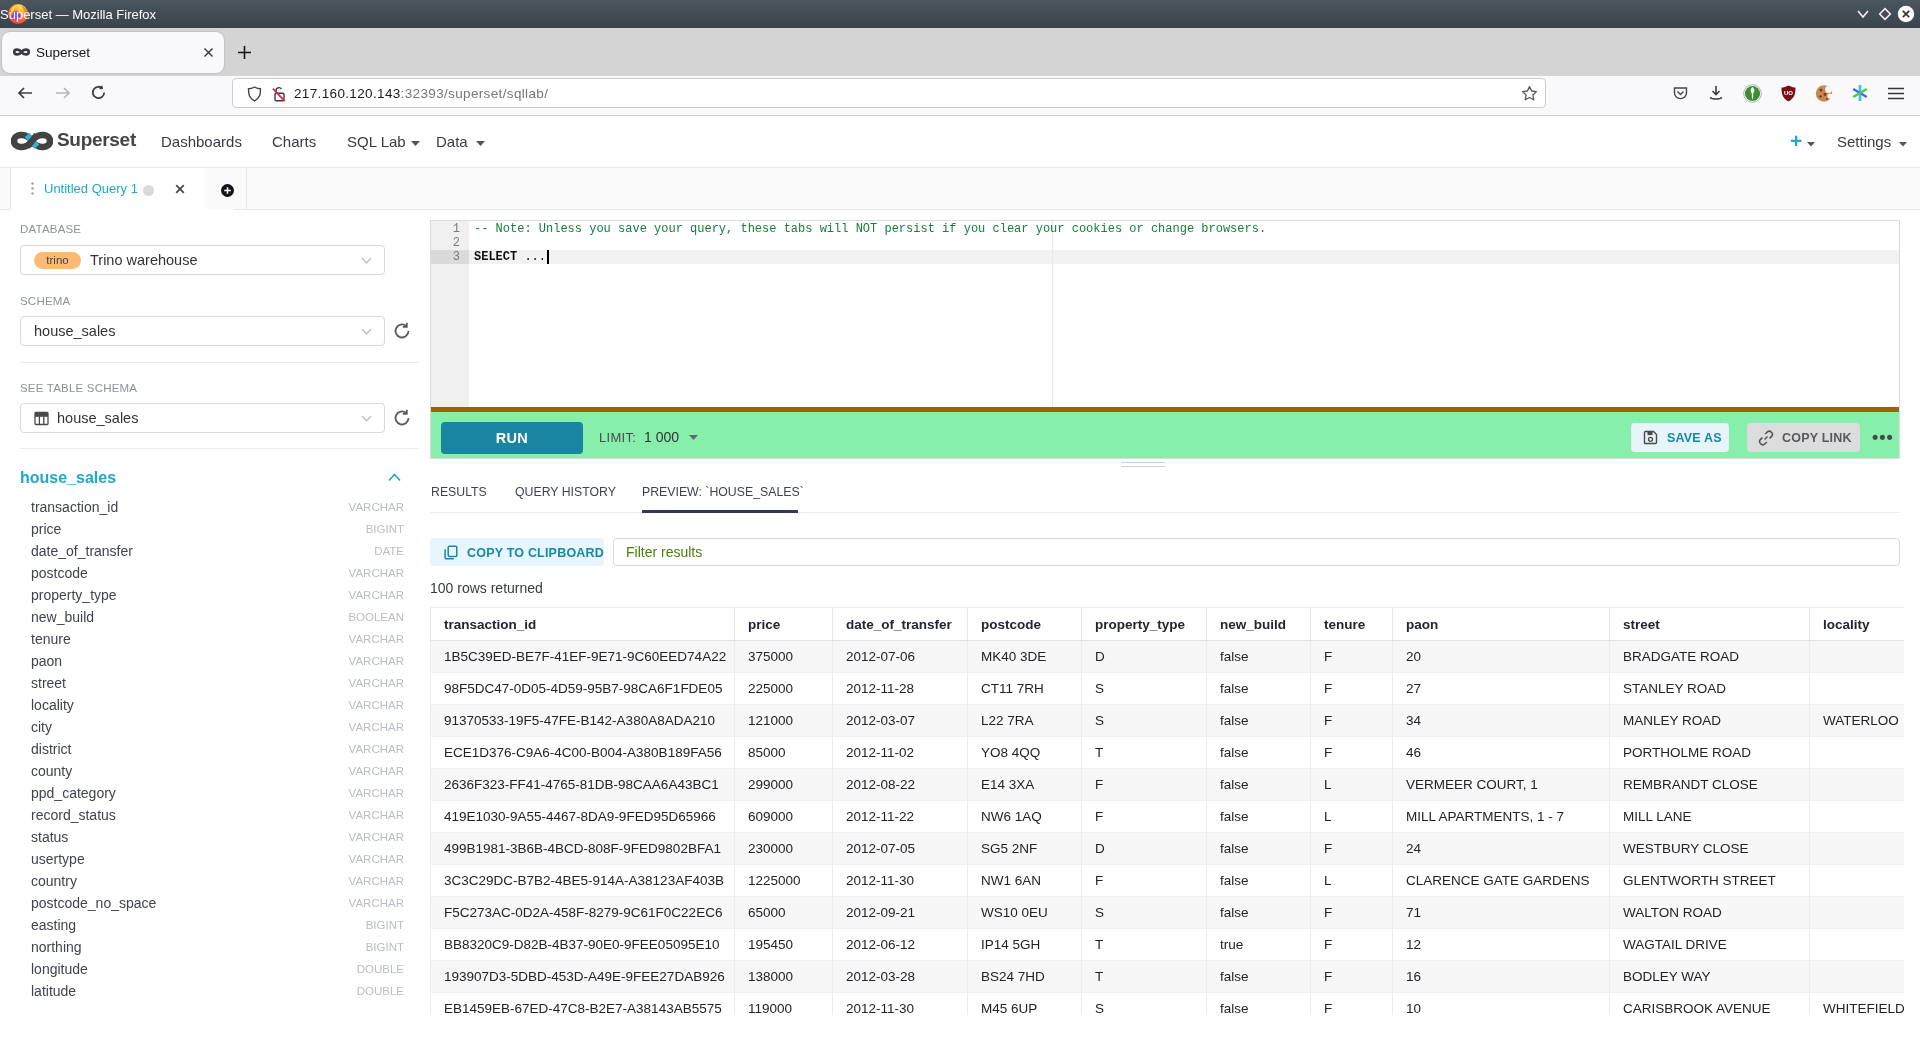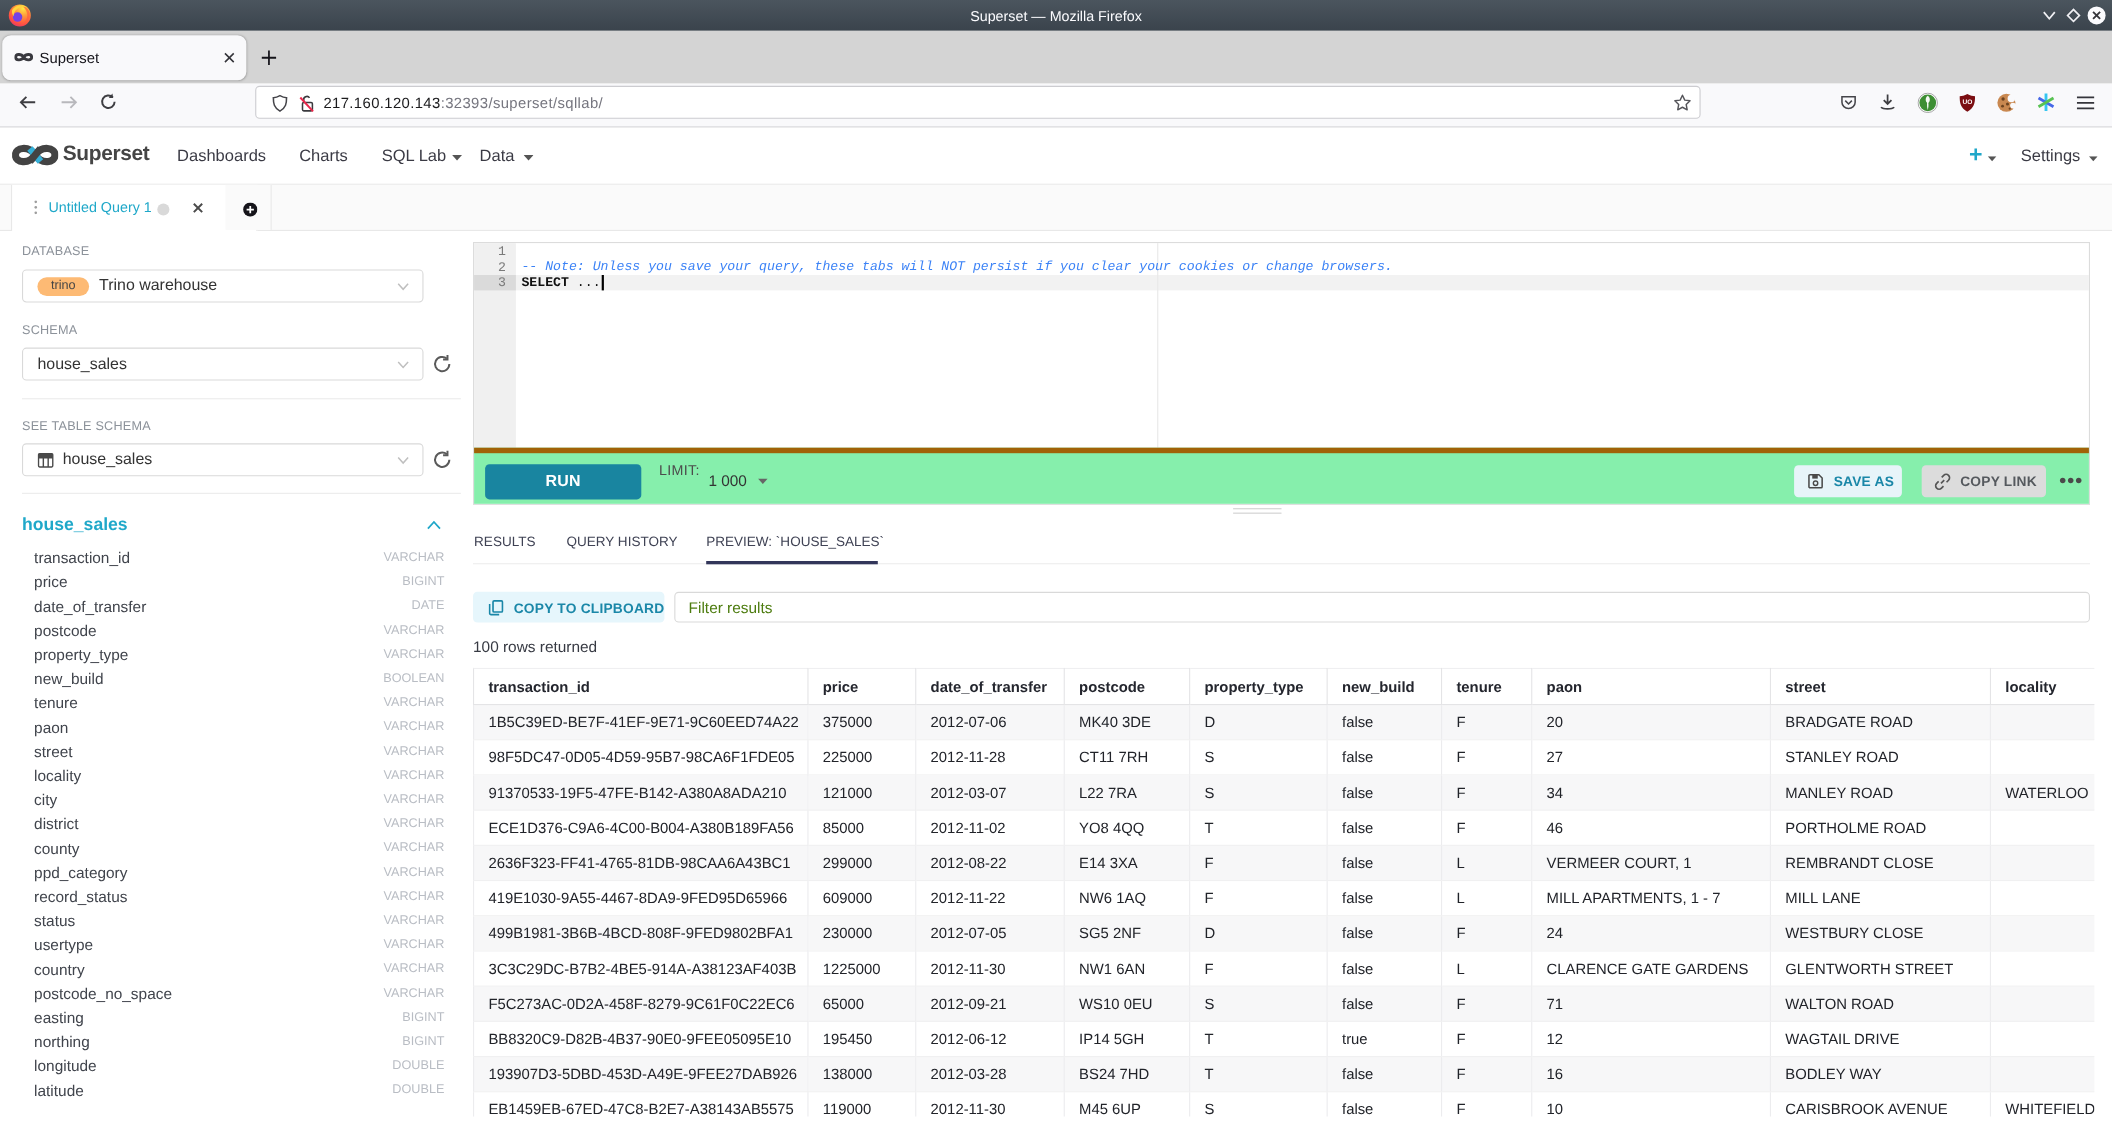--- a/index.html
+++ b/index.html
@@ -1,20 +1,20 @@
 <!DOCTYPE html>
 <html><head>
 <meta charset="utf-8">
 <style>
 *{margin:0;padding:0;box-sizing:border-box}
 html,body{width:1920px;height:1042px;overflow:hidden;background:#fff;font-family:"Liberation Sans",sans-serif;}
 .abs{position:absolute}
 
 #titlebar{left:0;top:0;width:1920px;height:28px;background:linear-gradient(#4b555e,#3a434c);}
-#wintitle{width:100%;text-align:center;top:7px;font-size:13px;color:#fbfbfe;}
+#wintitle{width:100%;top:7px;font-size:13px;color:#fbfbfe;}
 #tabstrip{left:0;top:28px;width:1920px;height:48px;background:#d4d4d4;}
 #browtab{left:2px;top:4px;width:222px;height:41px;background:#f9f9fb;border-radius:8px;box-shadow:0 0 2px rgba(0,0,0,.25);}
 #browtabtitle{left:34px;top:13px;font-size:13.5px;color:#15141a}
 #urlrow{left:0;top:76px;width:1920px;height:40px;background:#f9f9fb;border-bottom:1px solid #ccccd0}
 #urlbox{left:232px;top:2px;width:1314px;height:30px;background:#fff;border:1px solid #ccccd0;border-radius:4px}
 #urltext{left:61px;top:7px;font-size:13.5px;color:#1b1b1d;letter-spacing:.35px}
 #urltext span{color:#76767f}
 
 #navbar{left:0;top:116px;width:1920px;height:52px;background:#fff;border-bottom:1px solid #e8e8e8}
 .navlink{top:17px;font-size:15px;color:#3a3a44}
@@ -348,26 +348,26 @@
   <div class="abs" id="activeline"></div>
   <div class="abs" style="left:0;top:0;width:38px;height:186px;background:#f0f0f0"></div>
   <div class="abs" id="printmargin"></div>
   <div class="abs" id="activegut"></div>
   <div class="abs" id="gutter">
     <div class="abs gutnum" style="top:1px">1</div>
     <div class="abs gutnum" style="top:15px">2</div>
     <div class="abs gutnum" style="top:29px">3</div>
   </div>
 
-  <div class="abs codeline" style="left:43px;top:14px;color:#3b82f6;font-style:italic">-- Note: Unless you save your query, these tabs will NOT persist if you clear your cookies or change browsers.</div>
+  <div class="abs codeline" style="left:43px;top:1px;color:#15803d;">-- Note: Unless you save your query, these tabs will NOT persist if you clear your cookies or change browsers.</div>
   <div class="abs codeline" style="left:43px;top:29px;color:#111"><b>SELECT</b> ...</div>
   <div class="abs" style="left:116px;top:29px;width:1.5px;height:14px;background:#000"></div>
   <div class="abs" id="edtoolbar">
     <div class="abs" id="runbtn">RUN</div>
-    <div class="abs" style="left:168px;top:8px;font-size:13px;color:#4c4c4c;letter-spacing:.3px">LIMIT:</div>
+    <div class="abs" style="left:168px;top:18px;font-size:13px;color:#4c4c4c;letter-spacing:.3px">LIMIT:</div>
     <div class="abs" style="left:213px;top:17px;font-size:14px;color:#333">1 000</div>
     <svg class="abs" style="left:258px;top:23px" width="9" height="6" viewBox="0 0 9 6">
         <path d="M0 0 L4.5 5 L9 0 Z" fill="#666"></path>
       </svg>
     <div class="abs" id="saveas">
       <svg class="abs" style="left:12px;top:7px" width="15" height="15" viewBox="0 0 15 15">
           <path d="M1.5 2.5 a1 1 0 0 1 1-1 H10.5 L13.5 4.5 V12.5 a1 1 0 0 1 -1 1 H2.5 a1 1 0 0 1 -1-1 Z" stroke="#4a4a4a" stroke-width="1.4" fill="none"></path>
           <rect x="4.5" y="1.5" width="5" height="3.6" fill="#4a4a4a"></rect>
           <circle cx="7.5" cy="9.3" r="2" stroke="#4a4a4a" stroke-width="1.3" fill="none"></circle>
         </svg>

